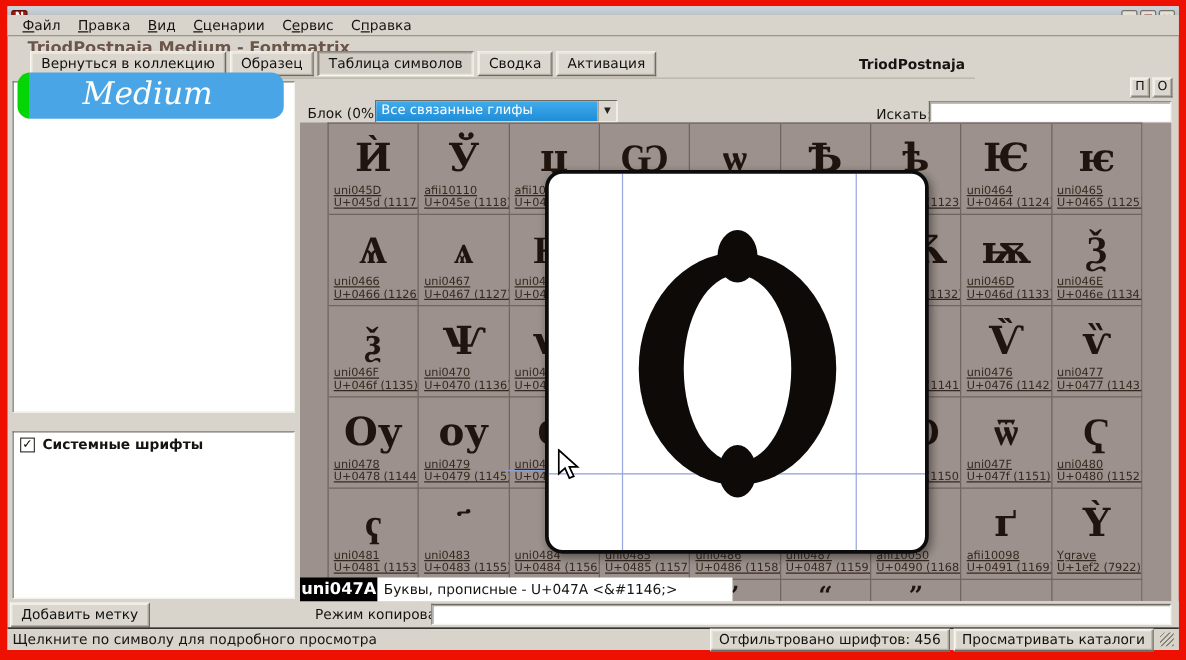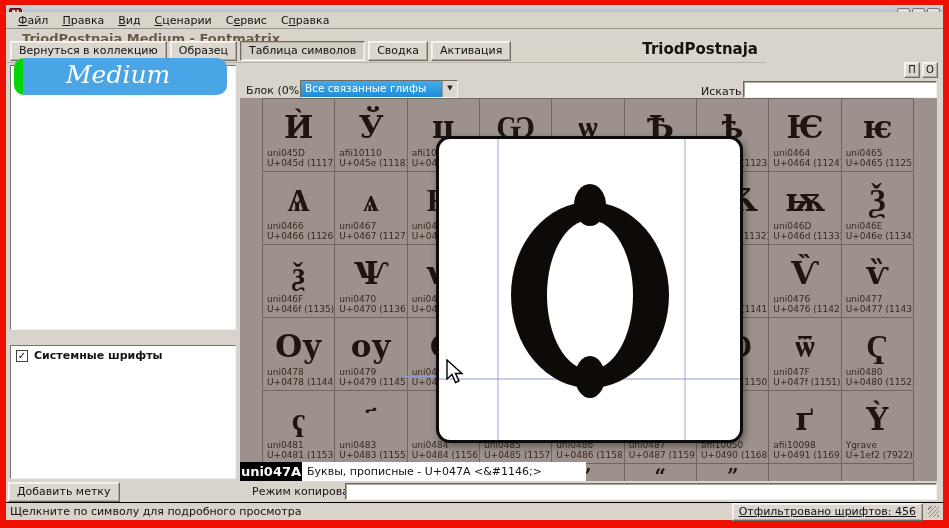--- a/index.html
+++ b/index.html
@@ -22,71 +22,71 @@
   .wbtn { width:13px; height:13px; background:#e4e0d8; border:1px solid #77726a; border-radius:2px;
     font-size:8px; line-height:11px; text-align:center; color:#7d3328; cursor:default; }
 
   
   .menubar { left:6px; top:12px; width:937px; height:17px; background:#d8d4cb;
     border-bottom:1px solid #9a9589; display:flex; align-items:center; padding-left:5px; }
   .mitem { padding:0 7px; font-size:11px; }
   .mitem u { text-decoration: underline; }
 
   
-  .tabbar { left:6px; top:41px; width:760px; height:22px; background:#d8d4cb;
+  .tabbar { left:20px; top:41px; width:760px; height:22px; background:#d8d4cb;
     display:flex; align-items:flex-end; padding:0 8px 1px 4px; border-bottom:1px solid #b5b1a6; }
   .btnface { background:#dbd7ce; border:1px solid; border-color:#f8f6f1 #6f6b62 #6f6b62 #f8f6f1;
     box-shadow: inset -1px -1px 0 #b2aea4, inset 1px 1px 0 #efede6; color:#111;
     font-family:inherit; font-size:11px; }
   .tab { height:20px; margin-right:3px; padding:2px 8px 3px; white-space:nowrap; }
   .tab.active { border-color:#6f6b62 #f8f6f1 #f8f6f1 #6f6b62;
     box-shadow: inset 1px 1px 0 #b2aea4, inset -1px -1px 0 #e6e3db; background:#d2cec5; }
-  .fontname { margin-left:auto; font-weight:bold; font-size:15px; padding-bottom:3px; }
+  .fontname { margin-left:auto; font-weight:bold; font-size:11px; padding-bottom:3px; }
 
   
   .box { background:#fff; border:1px solid; border-color:#76726a #f4f2ec #f4f2ec #76726a; }
   .fontlist { left:10px; top:65px; width:226px; height:265px; }
   .preview { left:14px; top:58px; width:213px; height:37px; border-radius:10px;
     background: linear-gradient(90deg,#04d504 0 9px,#49a5e5 9px); overflow:hidden; }
   .preview .ptext { position:absolute; left:52px; top:2px; color:#fdfdf8;
     font-family:"DejaVu Serif","Liberation Serif",serif; font-style:italic; font-size:25px; }
   .tagslabel { left:13px; top:348px; font-size:11px; color:#2e2a24; }
   .tagsbox { left:10px; top:345px; width:226px; height:134px; }
   .tagrow { display:flex; align-items:center; gap:6px; padding:3px 5px; font-weight:bold; font-size:11px; }
   .cb { width:12px; height:12px; background:#fff; border:1px solid #45413a; display:inline-flex;
     align-items:center; justify-content:center; font-size:10px; line-height:10px; color:#000; }
   .sidebtns { left:8px; top:482px; display:flex; gap:0; }
   .sbtn2 { padding:2px 8px 3px; height:20px; white-space:nowrap; }
 
   
   .pnbtns { left:904px; top:62px; display:flex; gap:2px; }
   .pbtn { width:16px; height:16px; font-size:10px; line-height:12px; text-align:center; padding:0; }
   .blocklabel { left:246px; top:84px; font-size:11px; }
-  .combo { left:300px; top:80px; width:158px; height:18px; background:#fff; border:1px solid;
+  .combo { left:300px; top:80px; width:194px; height:18px; background:#fff; border:1px solid;
     border-color:#6f6b62 #f4f2ec #f4f2ec #6f6b62; display:flex; }
   .comboval { flex:1; background:linear-gradient(180deg,#41aceb,#1f8cd8); color:#fff;
     font-size:10.5px; line-height:15px; padding:0 4px; white-space:nowrap; overflow:hidden; }
   .comboarrow { width:15px; background:#dbd7ce; border-left:1px solid #9a958a;
     font-size:7px; line-height:15px; text-align:center; color:#222; }
   .searchlabel { left:701px; top:85px; font-size:11px; }
   .inp { background:#fff; border:1px solid; border-color:#6f6b62 #f4f2ec #f4f2ec #6f6b62;
     box-shadow: inset 1px 1px 0 #aaa69c; font-family:inherit; font-size:11px; padding:0 3px; }
   .searchinput { left:743px; top:81px; width:194px; height:17px; }
 
   
   .gridbg { left:240px; top:98px; width:697px; height:383px; background:#9c918c; }
   .gcells { left:262px; top:98px; width:652px; height:383px; display:grid;
     grid-template-columns: repeat(9, 1fr); grid-template-rows: 73px 73px 73px 73px 73px 18px;
     border-left:1px solid #6f665f; border-top:1px solid #6f665f; overflow:hidden; }
   .gcell { position:relative; border-right:1px solid #6f665f; border-bottom:1px solid #6f665f; overflow:hidden; }
   .gg { height:46px; display:flex; align-items:flex-end; justify-content:center;
     font-family:"DejaVu Serif","Liberation Serif",serif; font-weight:bold; font-size:31px;
     line-height:36px; color:#20150e; }
   .gl { position:absolute; left:4px; bottom:3px; font-size:9px; line-height:10px;
-    color:#362a20; white-space:nowrap; }
+    color:#362a20; white-space:nowrap;text-decoration:underline; }
   .pcell { border-bottom:none; }
   .pg { height:18px; align-items:flex-start; font-size:20px; line-height:24px; }
 
   
   .bline { left:404px; top:376px; width:34px; height:1px; background:#8f9fd8; z-index:4; }
   .popup { left:436px; top:136px; width:307px; height:307px; background:#fff;
     border:3px solid #0c0c0c; border-radius:14px; overflow:hidden; z-index:10;
     box-shadow: 2px 3px 7px rgba(0,0,0,.4); }
   .cursor { left:446px; top:359px; z-index:12; }
 
@@ -97,21 +97,21 @@
     font-size:11px; line-height:19px; padding:0 5px; white-space:nowrap; z-index:5; }
   .copyrow { left:240px; top:481px; width:703px; height:21px; background:#d8d4cb; }
   .copylabel { left:252px; top:485px; font-size:11px; }
   .copyinput { left:345px; top:483px; width:592px; height:17px; }
 
   
   .statusbar { left:6px; top:502px; width:937px; height:18px; background:#d8d4cb;
     border-top:1px solid #000000; display:flex; align-items:center; padding:0 4px; }
   .hint { font-size:11px; }
   .sbtns { margin-left:auto; display:flex; gap:3px; align-items:center; }
-  .sbtn { padding:1px 6px 2px; height:18px; white-space:nowrap;text-decoration:underline; }
+  .sbtn { padding:1px 6px 2px; height:18px; white-space:nowrap; }
   .grip { width:11px; height:11px; margin-left:2px;
     background: repeating-linear-gradient(135deg, transparent 0 2px, #8a8578 2px 3px); }
 </style>
 </head>
 <body>
 
 <div id="app">
 
   <div class="abs win"></div>
 
@@ -540,17 +540,18 @@
   <div class="abs glyphdesc">Буквы, прописные - U+047A &lt;&amp;#1146;&gt;</div>
 
   <div class="abs copyrow"></div>
   <div class="abs copylabel">Режим копирования</div>
   <input class="abs inp copyinput" value="" style="">
 
   <div class="abs statusbar">
     <span class="hint">Щелкните по символу для подробного просмотра</span>
     <span class="sbtns">
       <button class="btnface sbtn">Отфильтровано шрифтов: 456</button>
+      <button class="btnface sbtn">Просматривать каталоги</button>
       <span class="grip"></span>
     </span>
   </div>
 
 </div>
 
 </body></html>

